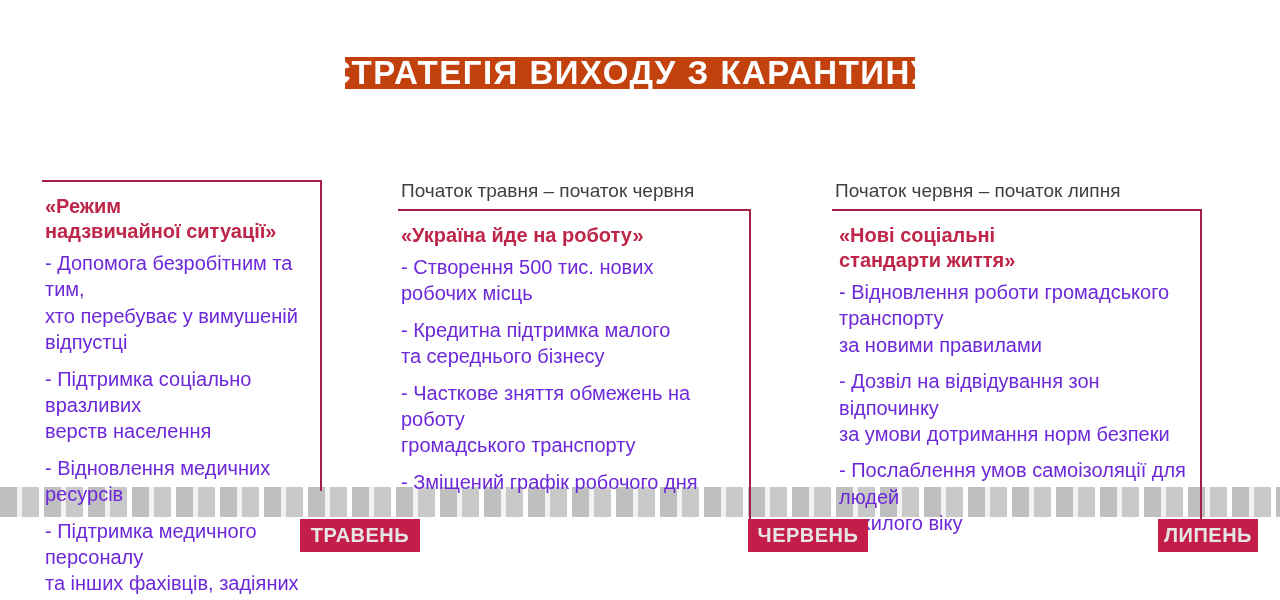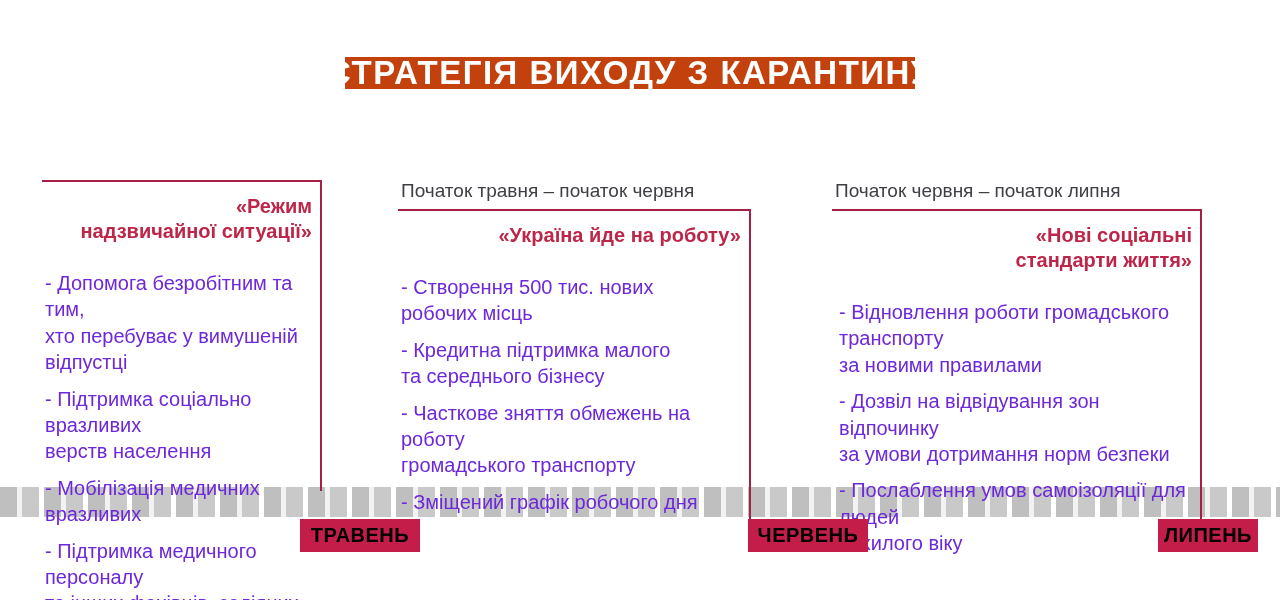--- a/index.html
+++ b/index.html
@@ -42,27 +42,26 @@
   .box {
     border-top: 2px solid #a62045;
     border-right: 2px solid #a62045;
     height: 311px;
     box-sizing: border-box;
     padding: 12px 8px 0 3px;
   }
   .phase-3 .box { padding-left: 7px; }
 
   .phase-title {
-    margin: 0 0 26px 0;
+    margin: 0 0 6px 0;
     font-size: 20px;
     font-weight: bold;
     color: #be2649;
     line-height: 1.25;
     white-space: pre-line;
-    text-align: right;
   }
   .item {
     font-size: 20px;
     color: #6d28d9;
     line-height: 1.32;
     margin: 0 0 10px 0;
     white-space: pre-line;
   }
 
   
@@ -74,21 +73,21 @@
       repeating-linear-gradient(90deg, rgba(0,0,0,0.05) 0 22px, rgba(0,0,0,0) 22px 44px),
       repeating-linear-gradient(90deg, #c9c9c9 0 17px, #ffffff 17px 22px);
   }
 
   
   .month-label {
     position: absolute;
     top: 519px;
     height: 33px;
     background: #c51d49;
-    color: #000000;
+    color: #e5e5e5;
     font-size: 20px;
     font-weight: bold;
     letter-spacing: 0.5px;
     display: flex; align-items: center; justify-content: center;
     z-index: 3;
   }
   .month-1 { left: 300px;  width: 120px; }
   .month-2 { left: 748px;  width: 120px; text-align: right; }
   .month-3 { left: 1158px; width: 100px; }
 
@@ -103,21 +102,21 @@
   <div class="banner">СТРАТЕГІЯ ВИХОДУ З КАРАНТИНУ</div>
 
   <section class="phase phase-1">
     <div class="box">
       <h2 class="phase-title">«Режим
 надзвичайної ситуації»</h2>
       <div class="item">- Допомога безробітним та тим,
 хто перебуває у вимушеній відпустці</div>
       <div class="item">- Підтримка соціально вразливих
 верств населення</div>
-      <div class="item">- Мобілізація медичних вразливих</div>
+      <div class="item">- Відновлення медичних ресурсів</div>
       <div class="item">- Підтримка медичного персоналу
 та інших фахівців, задіяних
 у боротьбі з COVID-19</div>
     </div>
   </section>
 
   <section class="phase phase-2">
     <div class="period">Початок травня – початок червня</div>
     <div class="box">
       <h2 class="phase-title">«Україна йде на роботу»</h2>

